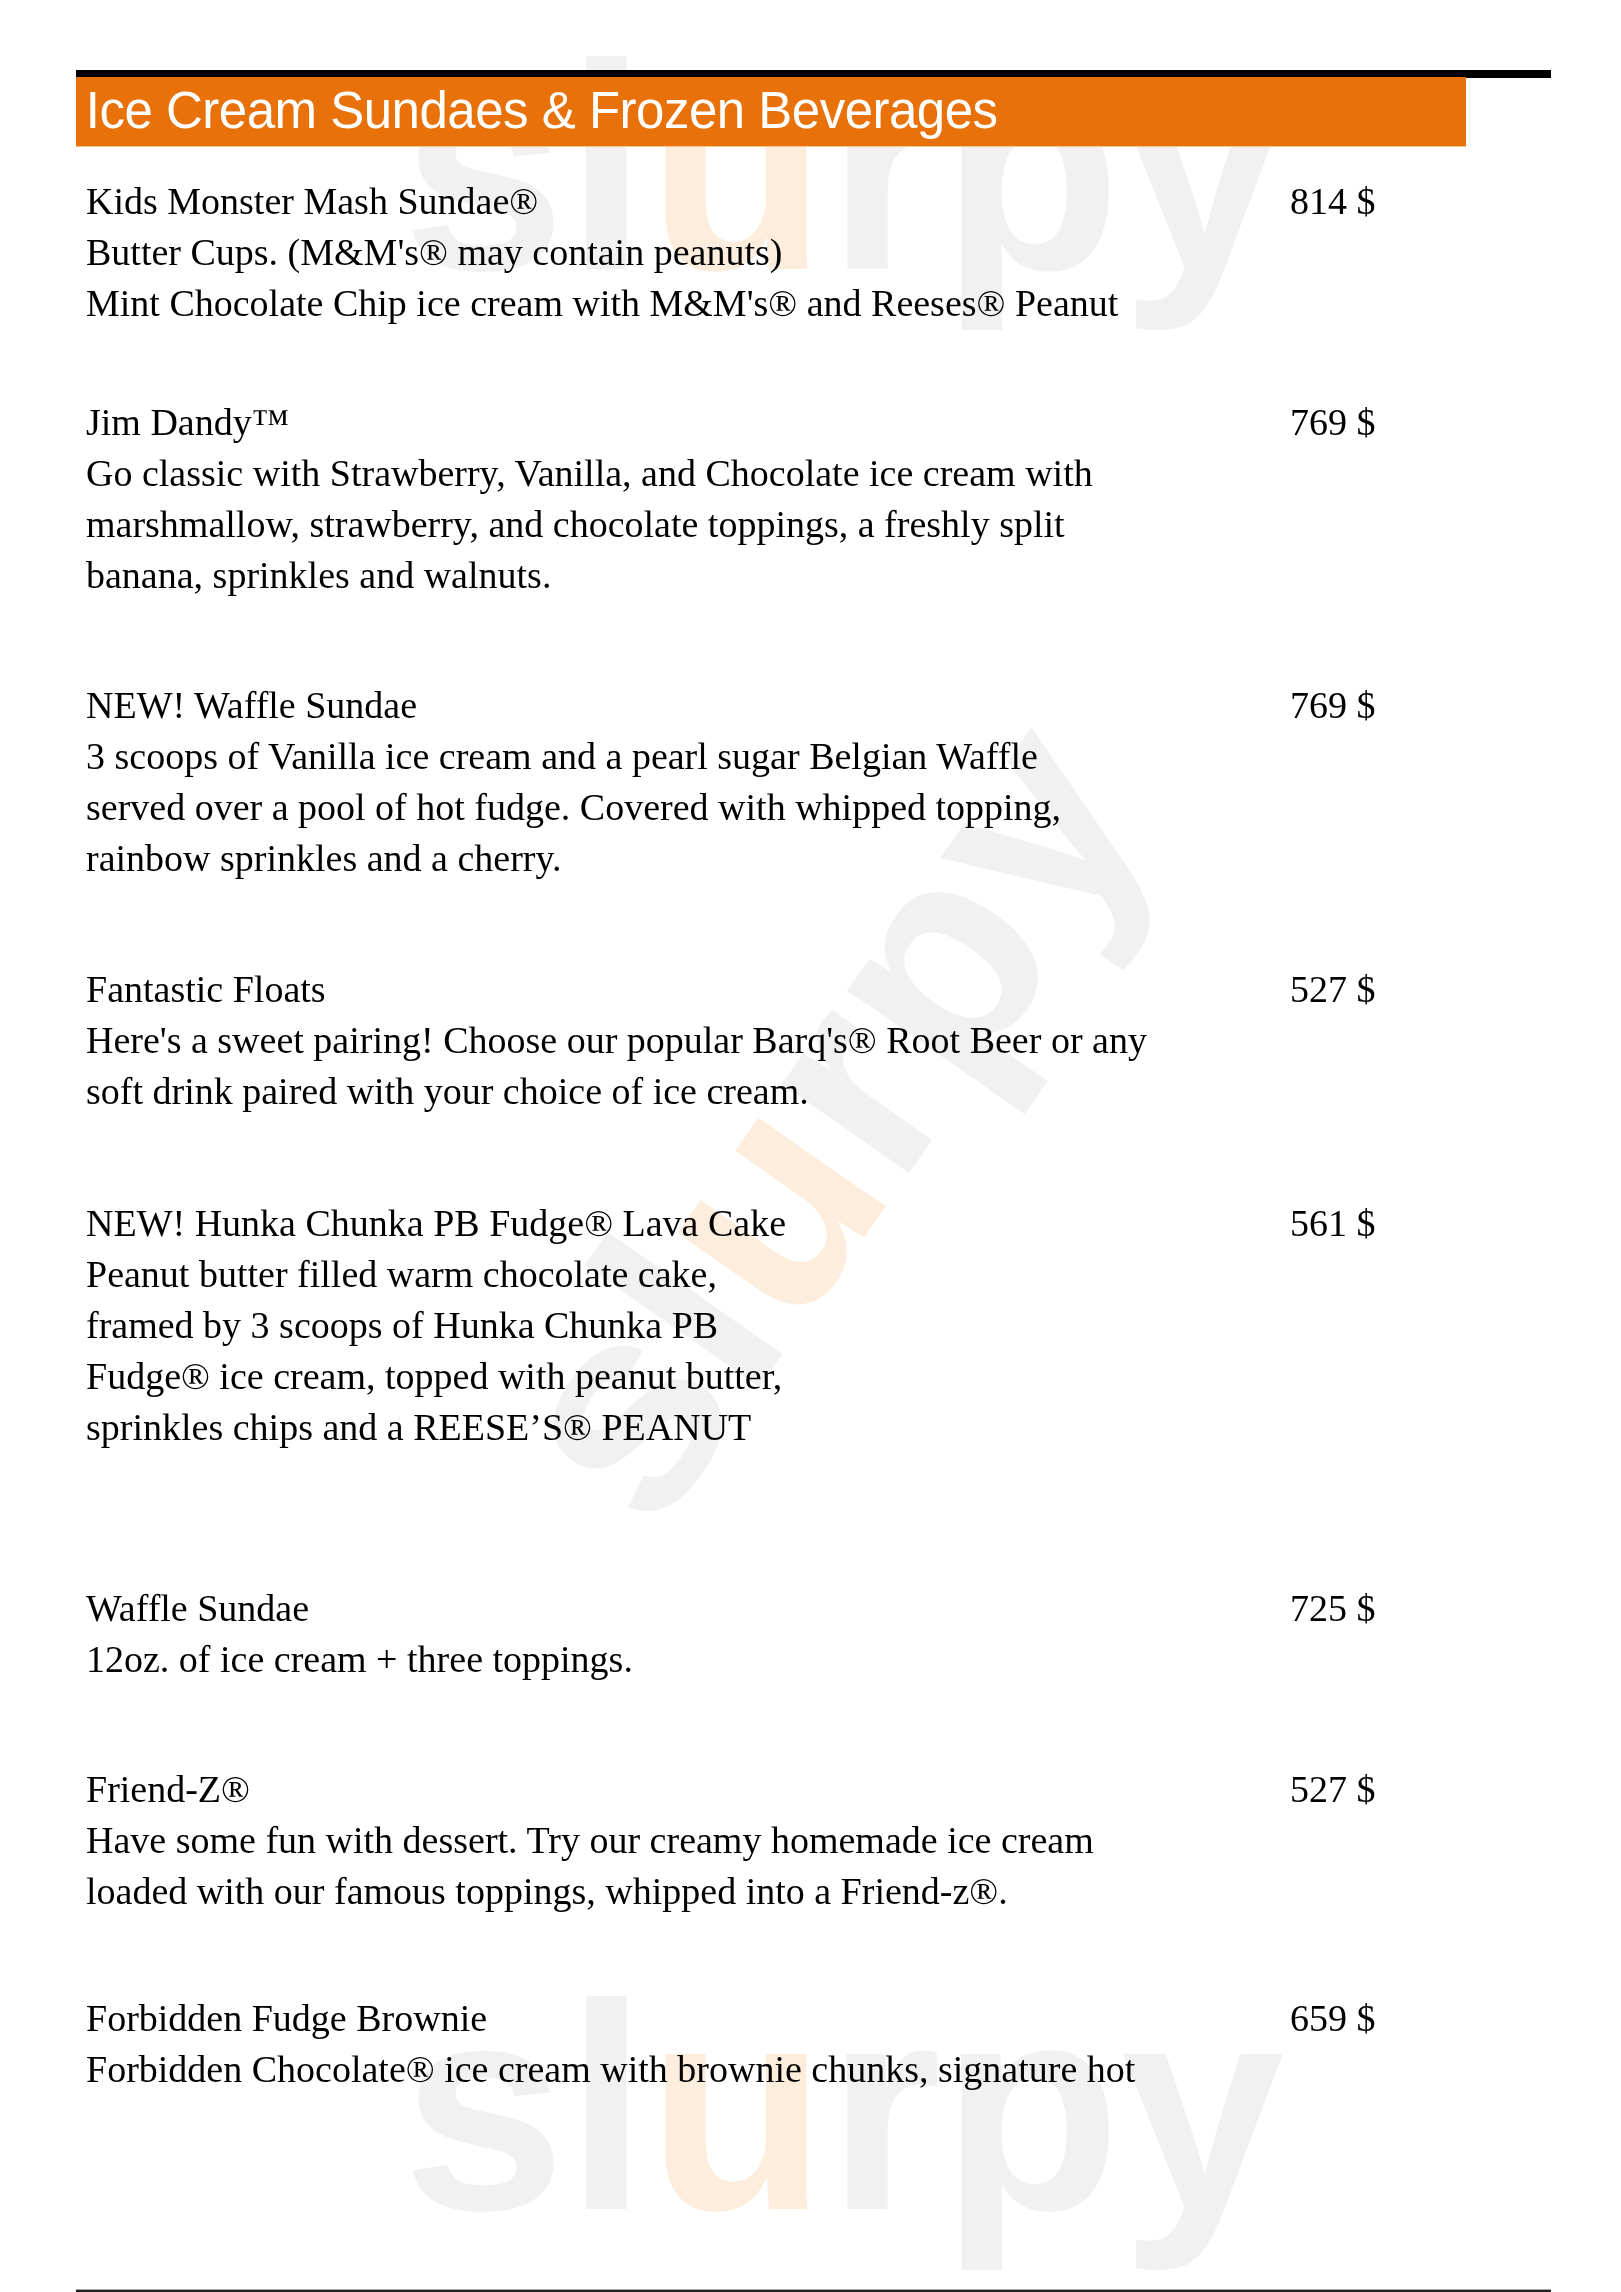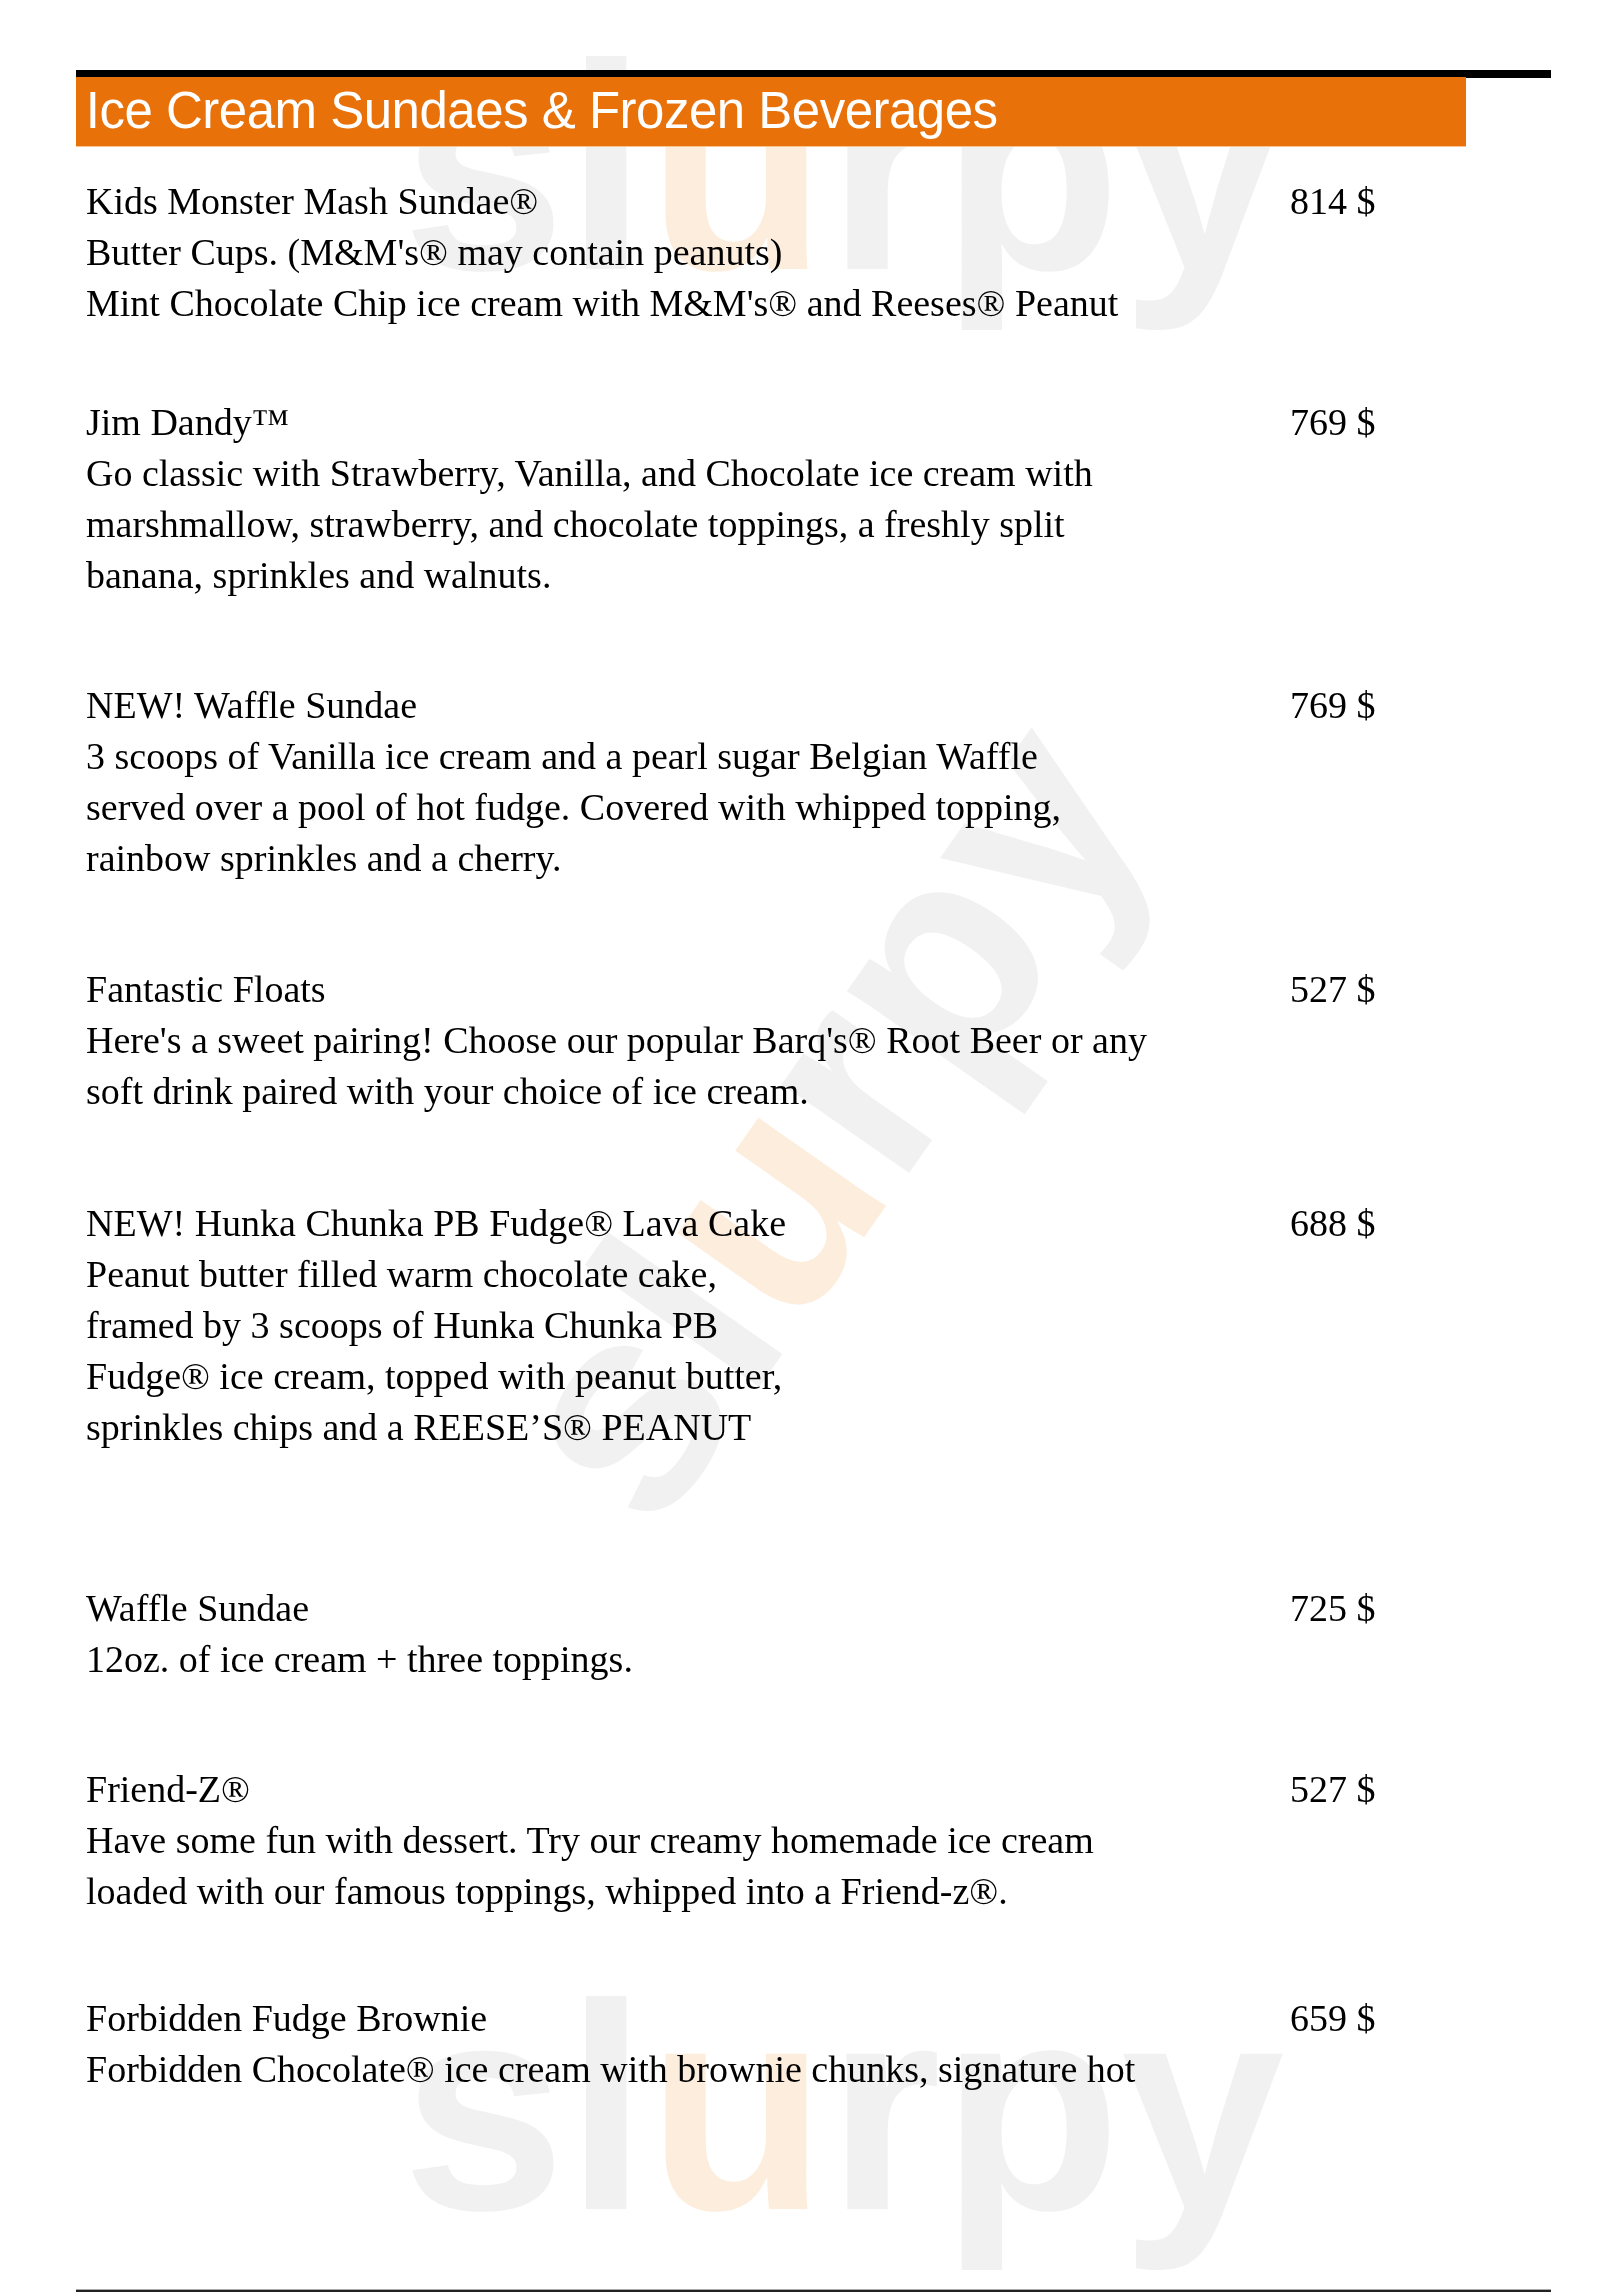--- a/index.html
+++ b/index.html
@@ -81,21 +81,21 @@
   <div class="item-title">Fantastic Floats</div>
   <div class="item-price">527 $</div>
   <div class="item-desc">
     <div class="item-desc-line">Here's a sweet pairing! Choose our popular Barq's® Root Beer or any</div>
     <div class="item-desc-line">soft drink paired with your choice of ice cream.</div>
   </div>
 </div>
 
 <div class="item" style="top:1198px">
   <div class="item-title">NEW! Hunka Chunka PB Fudge® Lava Cake</div>
-  <div class="item-price">688 $</div>
+  <div class="item-price">561 $</div>
   <div class="item-desc">
     <div class="item-desc-line">Peanut butter filled warm chocolate cake,</div>
     <div class="item-desc-line">framed by 3 scoops of Hunka Chunka PB</div>
     <div class="item-desc-line">Fudge® ice cream, topped with peanut butter,</div>
     <div class="item-desc-line">sprinkles chips and a REESE’S® PEANUT</div>
   </div>
 </div>
 
 <div class="item" style="top:1583px">
   <div class="item-title">Waffle Sundae</div>

